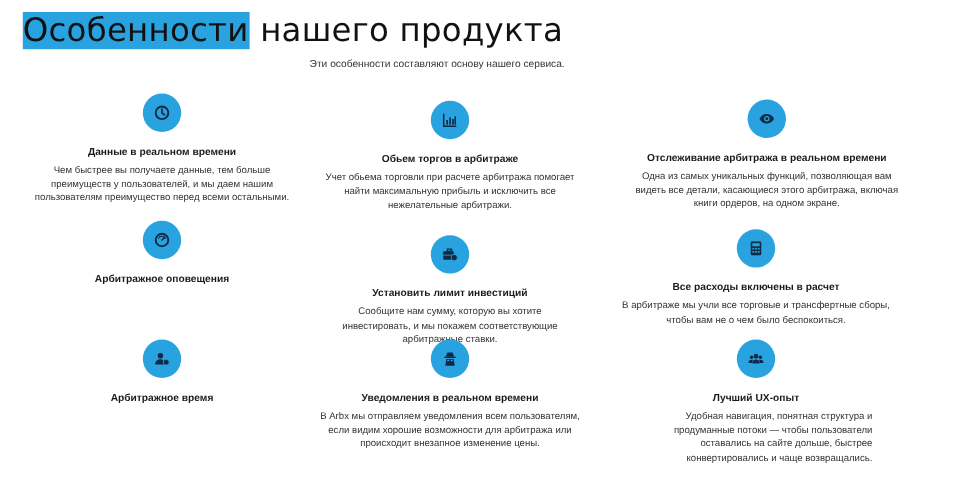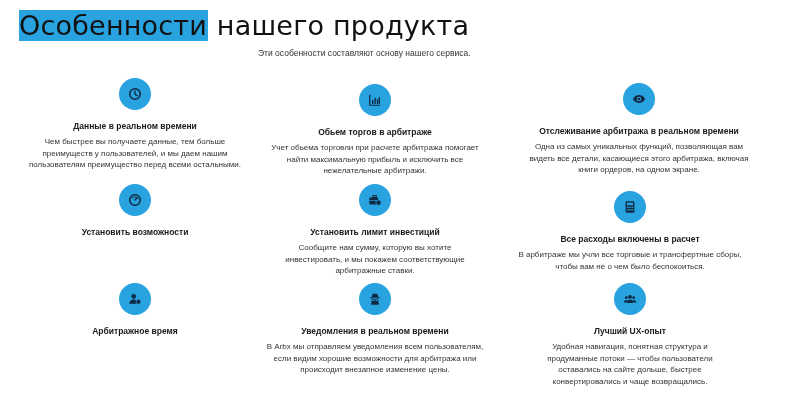--- a/index.html
+++ b/index.html
@@ -79,24 +79,24 @@
 </div>
 
 <div class="card" style="left:15px; top:184px; width:240px;">
   <div class="icon-circle">
     <svg viewBox="0 0 16 16">
         <circle cx="8" cy="8" r="6" fill="none" stroke="#0f2a44" stroke-width="1.8"></circle>
         <path d="M8 8L10.5 5.5" stroke="#0f2a44" stroke-width="1.6" stroke-linecap="round"></path>
         <path d="M4.5 6.5A4 4 0 0 1 11.5 6.5" fill="none" stroke="#0f2a44" stroke-width="1"></path>
       </svg>
   </div>
-  <div class="card-title">Установить возможности</div>
+  <div class="card-title">Арбитражное оповещения</div>
 </div>
 
-<div class="card" style="left:260px; top:184px; width:230px;">
+<div class="card" style="left:260px; top:196px; width:230px;">
   <div class="icon-circle">
     <svg viewBox="0 0 16 16">
         <rect x="5.5" y="3" width="4" height="2" fill="none" stroke="#0f2a44" stroke-width="1.2"></rect>
         <rect x="1.5" y="5" width="10" height="8" rx="1" fill="#0f2a44"></rect>
         <rect x="1.5" y="8.3" width="10" height="0.8" fill="#29a3e0"></rect>
         <circle cx="12" cy="11" r="3" fill="#0f2a44" stroke="#29a3e0" stroke-width="0.8"></circle>
       </svg>
   </div>
   <div class="card-title">Установить лимит инвестиций</div>
   <div class="card-text" style="padding:0 10px;">Сообщите нам сумму, которую вы хотите инвестировать, и мы покажем соответствующие арбитражные ставки.</div>
@@ -149,14 +149,14 @@
     <svg viewBox="0 0 16 16">
         <circle cx="8" cy="5.5" r="2.2" fill="#0f2a44"></circle>
         <circle cx="3.8" cy="6.5" r="1.6" fill="#0f2a44"></circle>
         <circle cx="12.2" cy="6.5" r="1.6" fill="#0f2a44"></circle>
         <path d="M4.5 12.5C4.5 10 6 8.7 8 8.7S11.5 10 11.5 12.5Z" fill="#0f2a44"></path>
         <path d="M0.8 12C0.8 10 2 9 3.8 9C4.5 9 5 9.2 5 9.2L4.3 12Z" fill="#0f2a44"></path>
         <path d="M15.2 12C15.2 10 14 9 12.2 9C11.5 9 11 9.2 11 9.2L11.7 12Z" fill="#0f2a44"></path>
       </svg>
   </div>
   <div class="card-title">Лучший UX-опыт</div>
-  <div class="card-text" style="padding:0 28px;">Удобная навигация, понятная структура и продуманные потоки — чтобы пользователи оставались на сайте дольше, быстрее конвертировались и чаще возвращались.</div>
+  <div class="card-text" style="padding:0 28px;text-align:right;">Удобная навигация, понятная структура и продуманные потоки — чтобы пользователи оставались на сайте дольше, быстрее конвертировались и чаще возвращались.</div>
 </div>
 
 </body></html>

